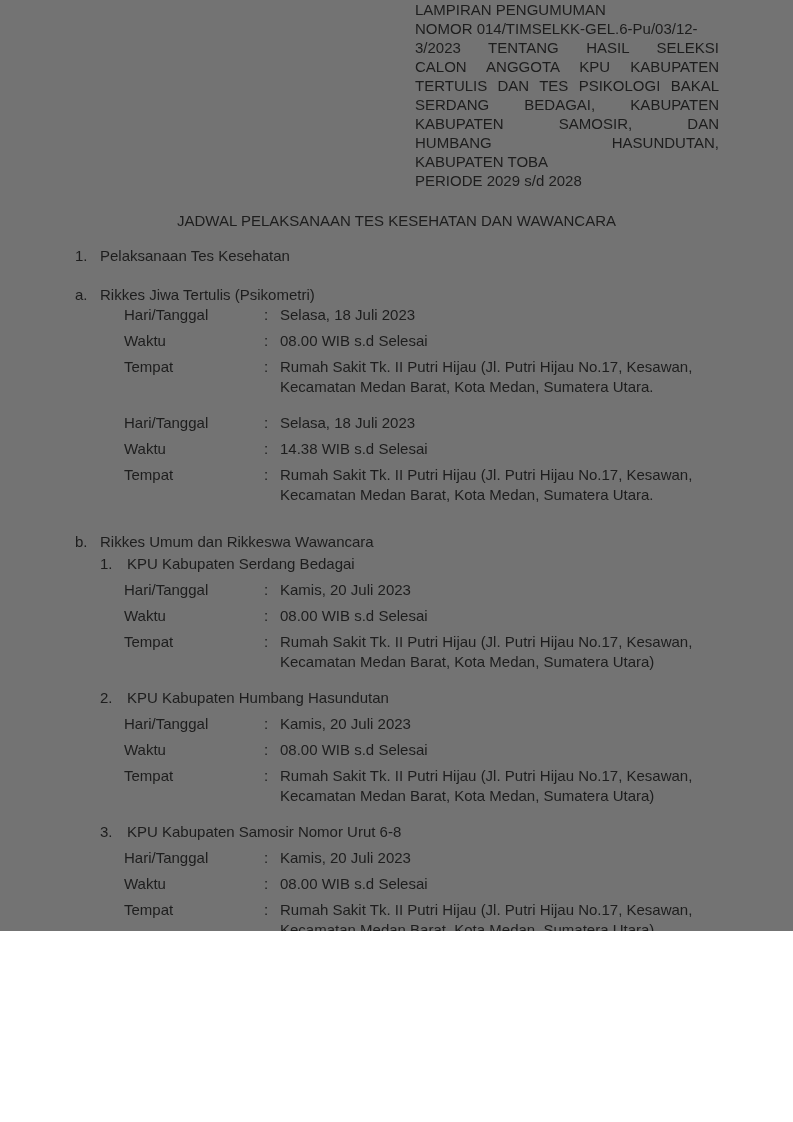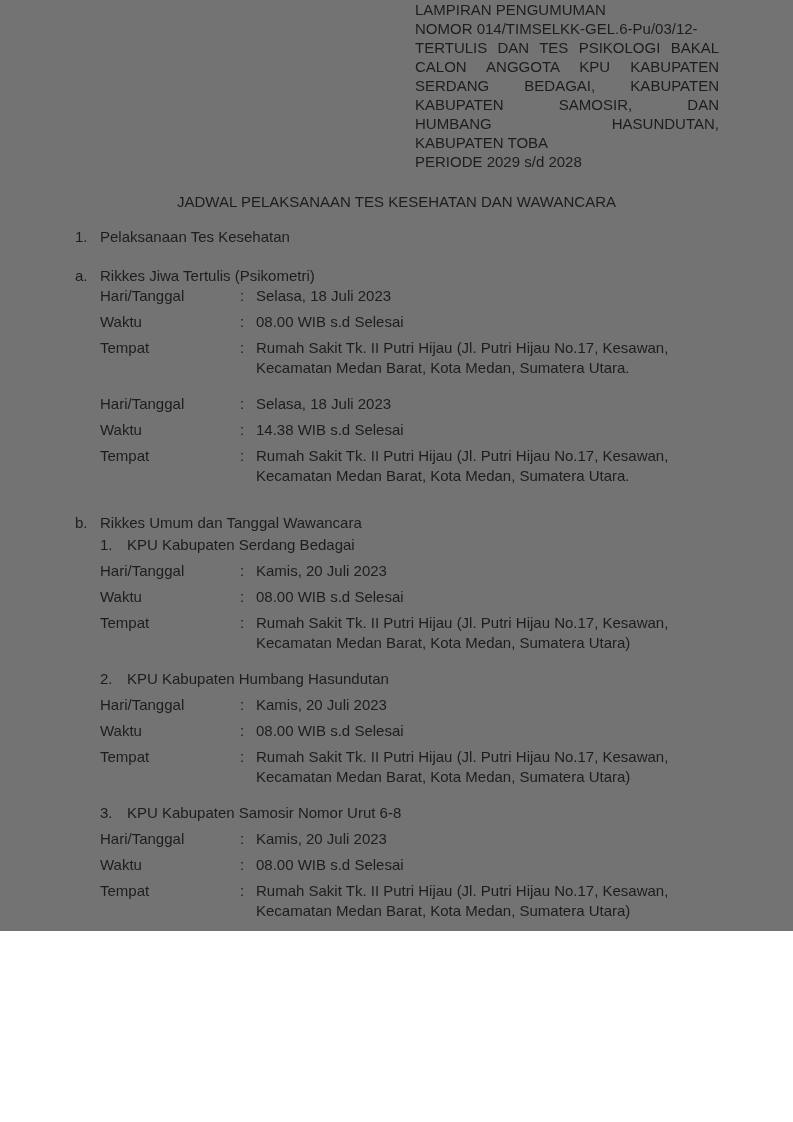--- a/index.html
+++ b/index.html
@@ -47,34 +47,35 @@
     margin-right: 72px;
     line-height: 20px;
   }
   .sub-li { display: flex; line-height: 20px; }
   .sub-li .num { width: 27px; flex: none; }
   .mt-sub1 { margin-top: 2px; }
   .mt-gap  { margin-top: 16px; }
   
   .srow { display: flex; align-items: flex-start; margin-top: 6px; }
   .srow:first-child { margin-top: 0; }
-  .srow .lbl { width: 140px; flex: none; }
+  .srow .lbl { width: 140px; flex: none; margin-left: 24px; }
   .srow .col { width: 16px; flex: none; }
   .srow .val { flex: 1; }
 </style>
 </head>
 <body>
 
 <div class="page">
 
   <div class="header-block">
     <div class="hline">LAMPIRAN PENGUMUMAN</div>
     <div class="hline">NOMOR 014/TIMSELKK-GEL.6-Pu/03/12-</div>
+    <div class="hline stretch">3/2023 TENTANG HASIL SELEKSI</div>
+    <div class="hline stretch">CALON ANGGOTA KPU KABUPATEN</div>
     <div class="hline stretch">TERTULIS DAN TES PSIKOLOGI BAKAL</div>
-    <div class="hline stretch">CALON ANGGOTA KPU KABUPATEN</div>
     <div class="hline stretch">SERDANG BEDAGAI, KABUPATEN</div>
     <div class="hline stretch">KABUPATEN SAMOSIR, DAN</div>
     <div class="hline stretch">HUMBANG HASUNDUTAN,</div>
     <div class="hline">KABUPATEN TOBA</div>
     <div class="hline">PERIODE 2029 s/d 2028</div>
   </div>
 
   <div class="doc-title">JADWAL PELAKSANAAN TES KESEHATAN DAN WAWANCARA</div>
 
   <div class="li mt-s1">
@@ -118,21 +119,21 @@
     </div>
     <div class="srow">
       <span class="lbl">Tempat</span>
       <span class="col">:</span>
       <span class="val">Rumah Sakit Tk. II Putri Hijau (Jl. Putri Hijau No.17, Kesawan, Kecamatan Medan Barat, Kota Medan, Sumatera Utara.</span>
     </div>
   </div>
 
   <div class="li mt-b">
     <span class="num">b.</span>
-    <span>Rikkes Umum dan Tanggal Wawancara</span>
+    <span>Rikkes Umum dan Rikkeswa Wawancara</span>
   </div>
 
   <div class="content mt-sub1">
     <div class="sub-li">
       <span class="num">1.</span>
       <span>KPU Kabupaten Serdang Bedagai</span>
     </div>
     <div class="srow">
       <span class="lbl">Hari/Tanggal</span>
       <span class="col">:</span>

